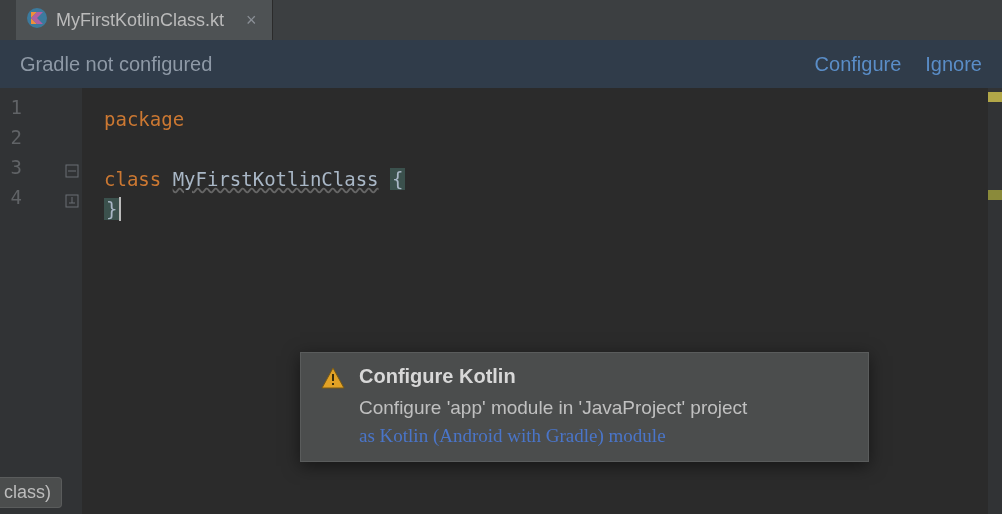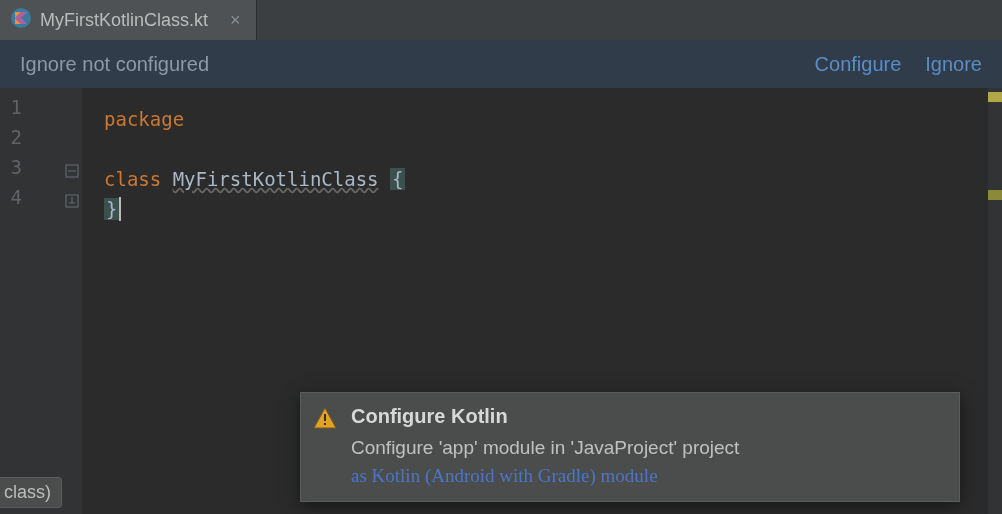--- a/index.html
+++ b/index.html
@@ -19,20 +19,21 @@
   }
   .tab {
     background: #4e5254;
     height: 100%;
     display: flex;
     align-items: center;
     padding: 0 16px 0 10px;
     gap: 8px;
     cursor: pointer;
     position: relative;
+    margin-left: 16px;
   }
   .tab::after {
     content: "";
     position: absolute;
     right: 0; top: 0; bottom: 0;
     width: 1px;
     background: #2b2b2b;
   }
   .kotlin-file-icon {
     width: 22px;
@@ -135,28 +136,27 @@
   .warn-marker {
     position: absolute;
     right: 0;
     width: 14px;
     height: 10px;
   }
   .hint-popup {
     position: absolute;
     left: 300px;
     top: 352px;
-    width: 660px;
+    width: 569px;
     background: #4b4d4d;
     border: 1px solid #5a5c5c;
     box-shadow: 0 4px 16px rgba(0,0,0,0.5);
-    padding: 12px 12px;
+    padding: 12px 20px;
     display: flex;
     gap: 14px;
-    margin-top: 40px;
   }
   .hint-icon {
     flex-shrink: 0;
     margin-top: 2px;
   }
   .hint-text { flex: 1; }
   .hint-title {
     color: #d8d8d8;
     font-size: 20px;
     font-weight: bold;
@@ -196,21 +196,21 @@
         <path d="M5 17 L5 5 L11 5 L5 11 L11 17 Z" fill="#ef8f3a"></path>
         <path d="M5 11 L11 5 L17 5 L11 11 L17 17 L11 17 Z" fill="#b05fa3"></path>
       </svg>
     </span>
     <span class="tab-label">MyFirstKotlinClass.kt</span>
     <span class="tab-close">×</span>
   </div>
 </div>
 
 <div class="notification-bar">
-  <span class="notification-text">Ignore not configured</span>
+  <span class="notification-text">Gradle not configured</span>
   <div class="notification-actions">
     <span class="notification-link">Configure</span>
     <span class="notification-link">Ignore</span>
   </div>
 </div>
 
 <div class="editor">
   <div class="gutter">
     <div class="gutter-line">1</div>
     <div class="gutter-line">2</div>

